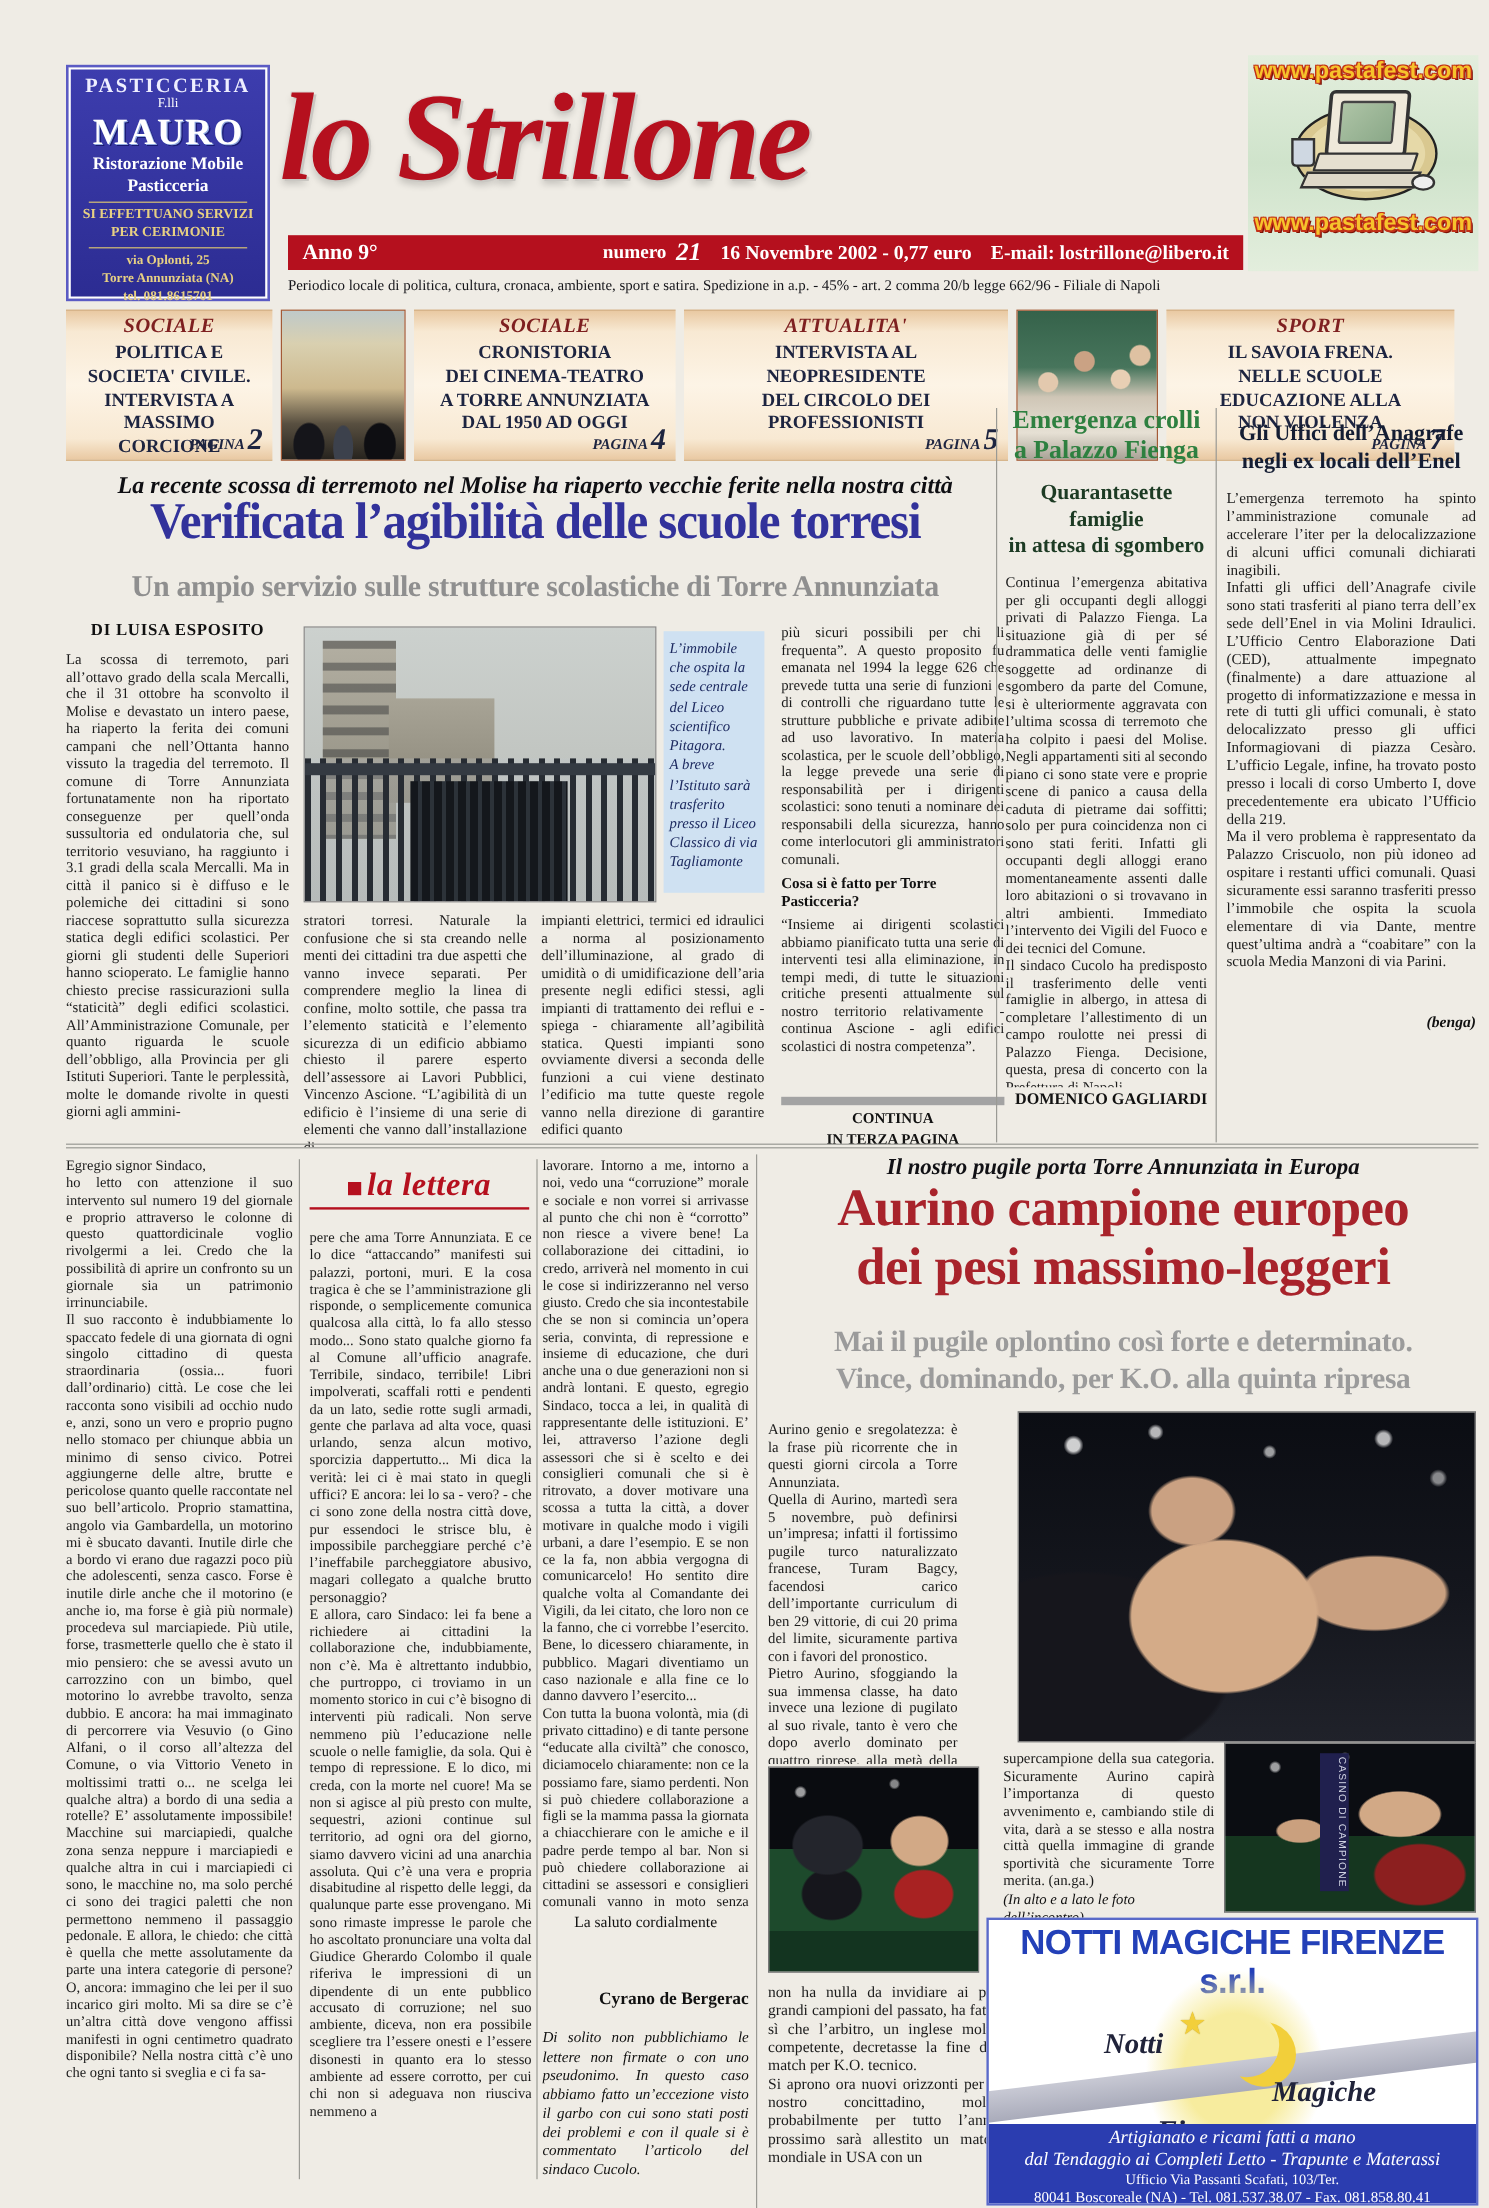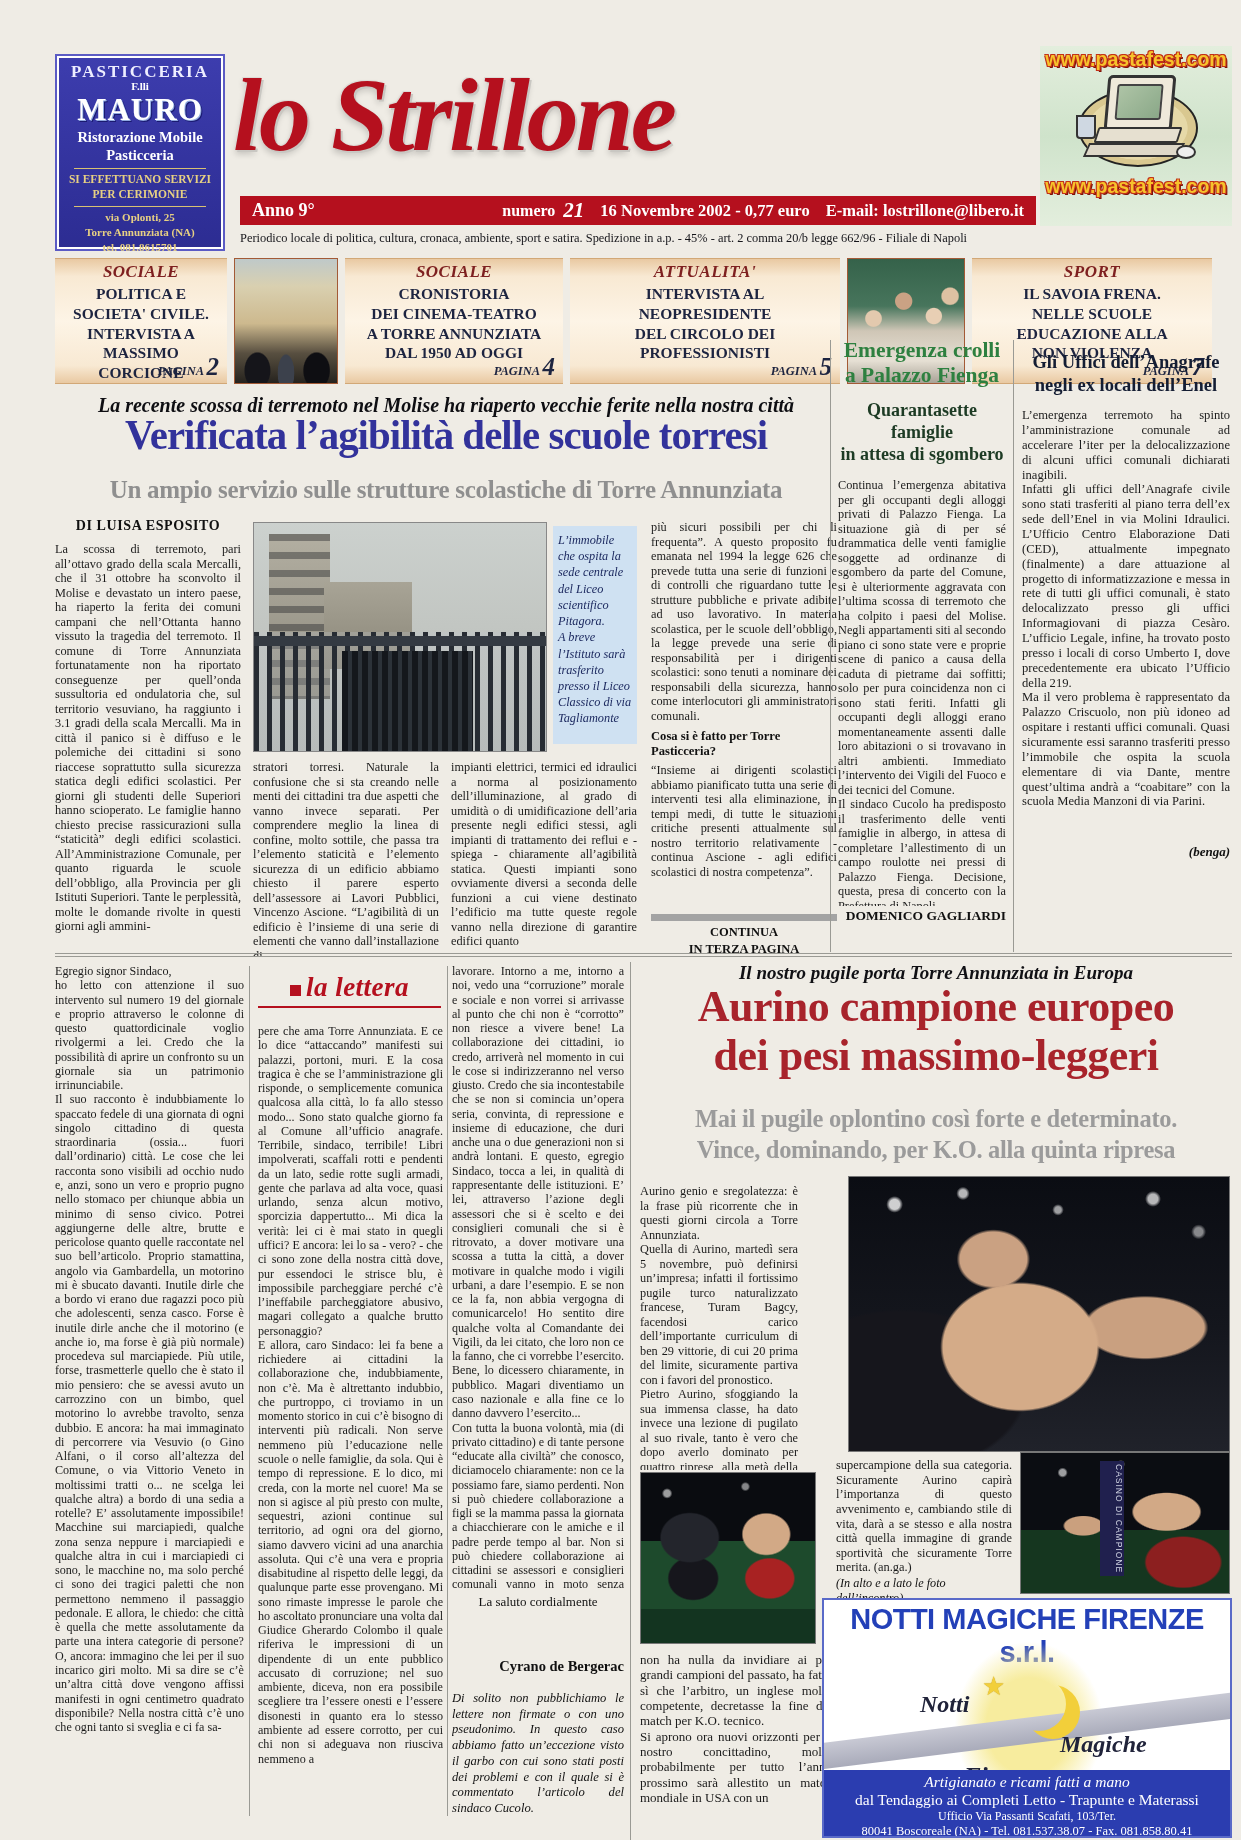--- a/index.html
+++ b/index.html
@@ -6,21 +6,21 @@
   .page{position:relative;width:1241px;height:1840px;background:#efece5;font-family:"Liberation Serif",serif;overflow:hidden;margin:0 auto;}
   .abs{position:absolute;}
   .pre{white-space:pre-line;}
   .body-text{font-size:12.3px;line-height:1.18;color:#1b1b1b;text-align:justify;white-space:pre-line;overflow:hidden;}
   .vrule{position:absolute;width:1px;background:#9a9a94;}
   .hrule{position:absolute;height:0;border-top:1px solid #9a9a94;}
 
   
   .mauro-ad{left:55px;top:54px;width:170px;height:197px;background:linear-gradient(180deg,#3d3dae,#2c2c92);border:2px solid #5b5bc4;box-shadow:inset 0 0 0 2px #fff;color:#fff;text-align:center;padding-top:6px;box-sizing:border-box;}
   .mauro-arc{font-size:17px;font-weight:bold;letter-spacing:2px;color:#eef;}
-  .mauro-flli{font-size:11px;font-weight:bold;margin-top:-2px;}
+  .mauro-flli{font-size:11px;font-weight:normal;margin-top:-2px;}
   .mauro-brand{font-size:31px;font-weight:bold;letter-spacing:1px;color:#fff;text-shadow:1px 1px 0 #8fa8e0,2px 2px 0 #1a1a70;}
   .mauro-line{font-size:14.5px;font-weight:bold;line-height:1.25;}
   .mauro-div{width:80%;margin:4px auto 3px;border-top:1.5px solid #d8c173;}
   .mauro-serv{font-size:11.5px;font-weight:bold;color:#e7d083;line-height:1.3;}
   .mauro-addr{font-size:11px;font-weight:bold;color:#e7d083;line-height:1.35;margin-top:3px;}
   .masthead{left:233px;top:40px;width:804px;height:152px;font-size:104px;line-height:150px;font-weight:bold;font-style:italic;color:#b5101e;letter-spacing:-3px;text-shadow:2px 2px 0 #c9c7c2,-1px -1px 0 #dddbd6,0 4px 6px rgba(0,0,0,.18);}
   .issue-band{left:240px;top:196px;width:796px;height:29px;background:#b5101e;color:#fff;display:flex;align-items:center;padding:0 12px;box-sizing:border-box;gap:16px;}
   .band-anno{font-size:18px;font-weight:bold;}
   .band-spacer{flex:1;}
   .band-numlabel{font-size:16px;font-weight:bold;}
@@ -115,21 +115,21 @@
   .notti-ribbon{position:absolute;left:-20px;top:48px;width:460px;height:26px;background:linear-gradient(180deg,#c8c9d4,#a9abba);transform:rotate(-7deg);}
   .notti-glow{position:absolute;left:130px;top:-28px;width:150px;height:170px;background:radial-gradient(ellipse,#f7ec9e 0 40%,rgba(247,236,158,0) 70%);}
   .notti-moon{position:absolute;left:188px;top:8px;width:54px;height:54px;border-radius:50%;box-shadow:14px 8px 0 0 #f2cf3a;}
   .notti-star{position:absolute;left:158px;top:2px;font-size:26px;color:#f2cf3a;text-shadow:0 0 1px #b89010;}
   .notti-notti{position:absolute;left:96px;top:22px;font-size:24px;font-weight:bold;font-style:italic;color:#20233a;}
   .notti-magiche{position:absolute;left:236px;top:62px;font-size:24px;font-weight:bold;font-style:italic;color:#20233a;}
   .notti-firenze{position:absolute;left:140px;top:94px;font-size:25px;font-weight:bold;font-style:italic;color:#20233a;border-bottom:2px solid #20233a;}
   .notti-srl{position:absolute;left:250px;top:108px;font-size:10px;color:#20233a;}
   .notti-band{position:absolute;left:0;bottom:0;width:100%;height:66px;background:#2b3db0;color:#fff;text-align:center;padding-top:3px;box-sizing:border-box;}
   .nb1{font-size:15.5px;font-style:italic;line-height:1.15;}
-  .nb2{font-size:15.5px;line-height:1.15;}
+  .nb2{font-size:15.5px;font-style:italic;line-height:1.15;}
   .nb3{font-size:12px;line-height:1.25;}
   .nb4{font-size:12.5px;line-height:1.2;}
 </style>
 </head>
 <body>
 
 <div class="page">
 
   <div class="abs mauro-ad">
     <div class="mauro-arc">PASTICCERIA</div>

